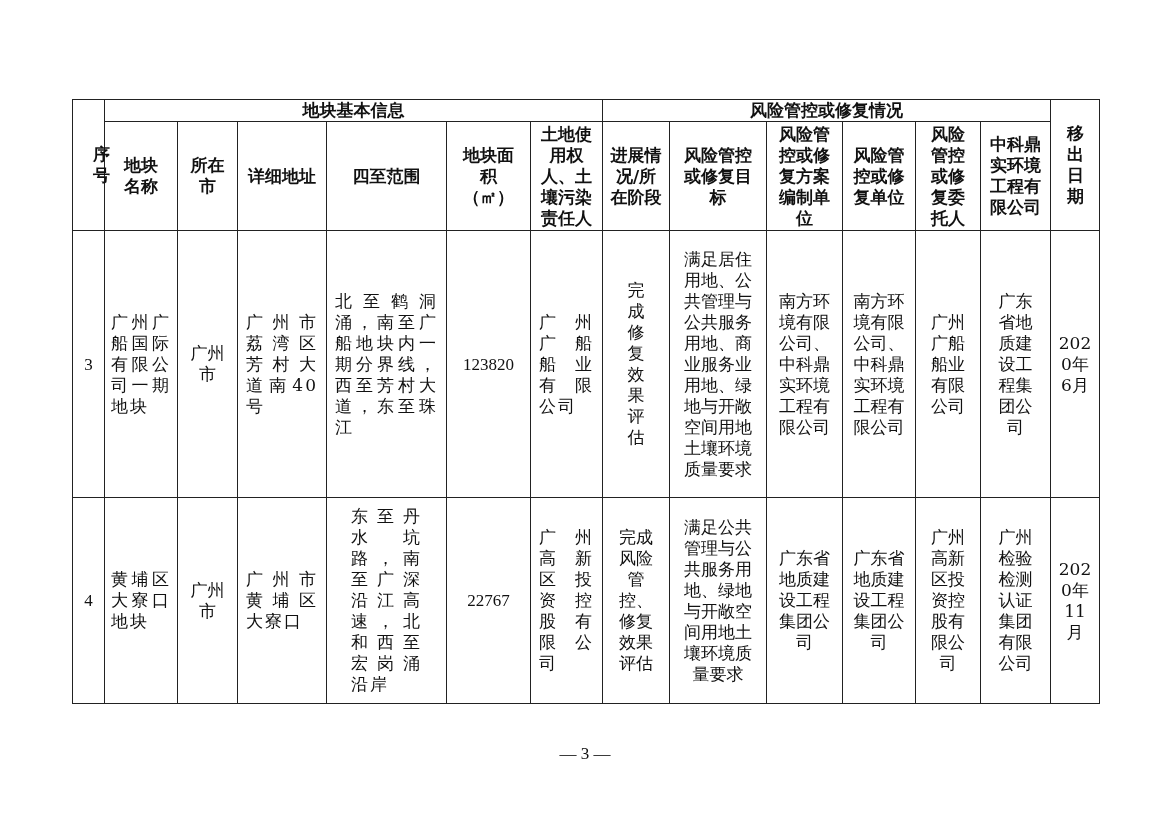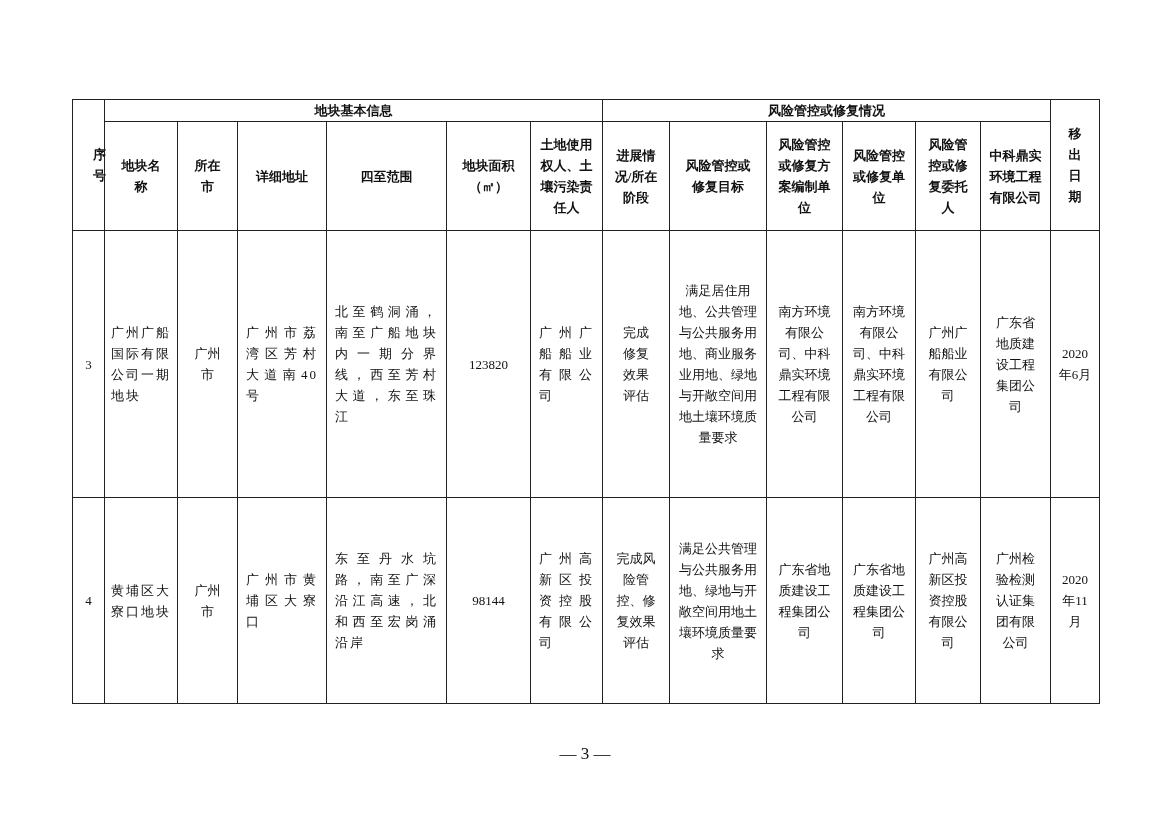--- a/index.html
+++ b/index.html
@@ -1,21 +1,21 @@
 <!DOCTYPE html>
 <html><head>
 <meta charset="utf-8">
 <style>
   html, body { margin:0; padding:0; background:#ffffff; }
   body { width:1170px; height:827px; position:relative; overflow:hidden;
          font-family:"DejaVu Serif","Liberation Serif",serif; color:#111; }
   table.main { position:absolute; left:72px; top:99px; border-collapse:collapse;
                table-layout:fixed; width:1027px; }
   table.main td, table.main th { border:1px solid #222; padding:0 4px; text-align:center;
-               vertical-align:middle; font-size:13px; line-height:21px; word-break:break-all;font-family:Liberation Serif, serif; }
+               vertical-align:middle; font-size:17px; line-height:21px; word-break:break-all; }
   table.main th { font-weight:bold; }
   table.main td.just { text-align:justify; text-align-last:left; letter-spacing:2px; }
   .num { font-family:"Liberation Serif",serif; font-size:15px; }
   .footer { position:absolute; left:0; width:1170px; top:744px; text-align:center;
             font-family:"Liberation Serif",serif; font-size:17px; }
 </style>
 </head>
 <body>
 
 <table class="main">
@@ -72,22 +72,22 @@
     <td style="padding:0 8px;">广州广船船业有限公司</td>
     <td style="padding:0 10px;">广东省地质建设工程集团公司</td>
     <td style="padding:0 6px;">2020年6月</td>
   </tr>
 
   <tr style="height:206px">
     <td class="num">4</td>
     <td class="just" style="padding:0 6px;">黄埔区大寮口地块</td>
     <td style="padding:0 12px;">广州市</td>
     <td class="just" style="padding:0 8px;">广州市黄埔区大寮口</td>
-    <td class="just" style="padding:0 8px;">东至丹水坑路，南至广深沿江高速，北和西至宏岗涌沿岸</td>
-    <td class="num">98144</td>
+    <td class="just" style="padding:0 24px;">东至丹水坑路，南至广深沿江高速，北和西至宏岗涌沿岸</td>
+    <td class="num">22767</td>
     <td class="just" style="padding:0 8px;">广州高新区投资控股有限公司</td>
     <td style="padding:0 8px;">完成风险管控、修复效果评估</td>
     <td style="padding:0 6px;">满足公共管理与公共服务用地、绿地与开敞空间用地土壤环境质量要求</td>
     <td style="padding:0 10px;">广东省地质建设工程集团公司</td>
     <td style="padding:0 10px;">广东省地质建设工程集团公司</td>
     <td style="padding:0 8px;">广州高新区投资控股有限公司</td>
     <td style="padding:0 10px;">广州检验检测认证集团有限公司</td>
     <td style="padding:0 6px;">2020年11月</td>
   </tr>
 </tbody>

